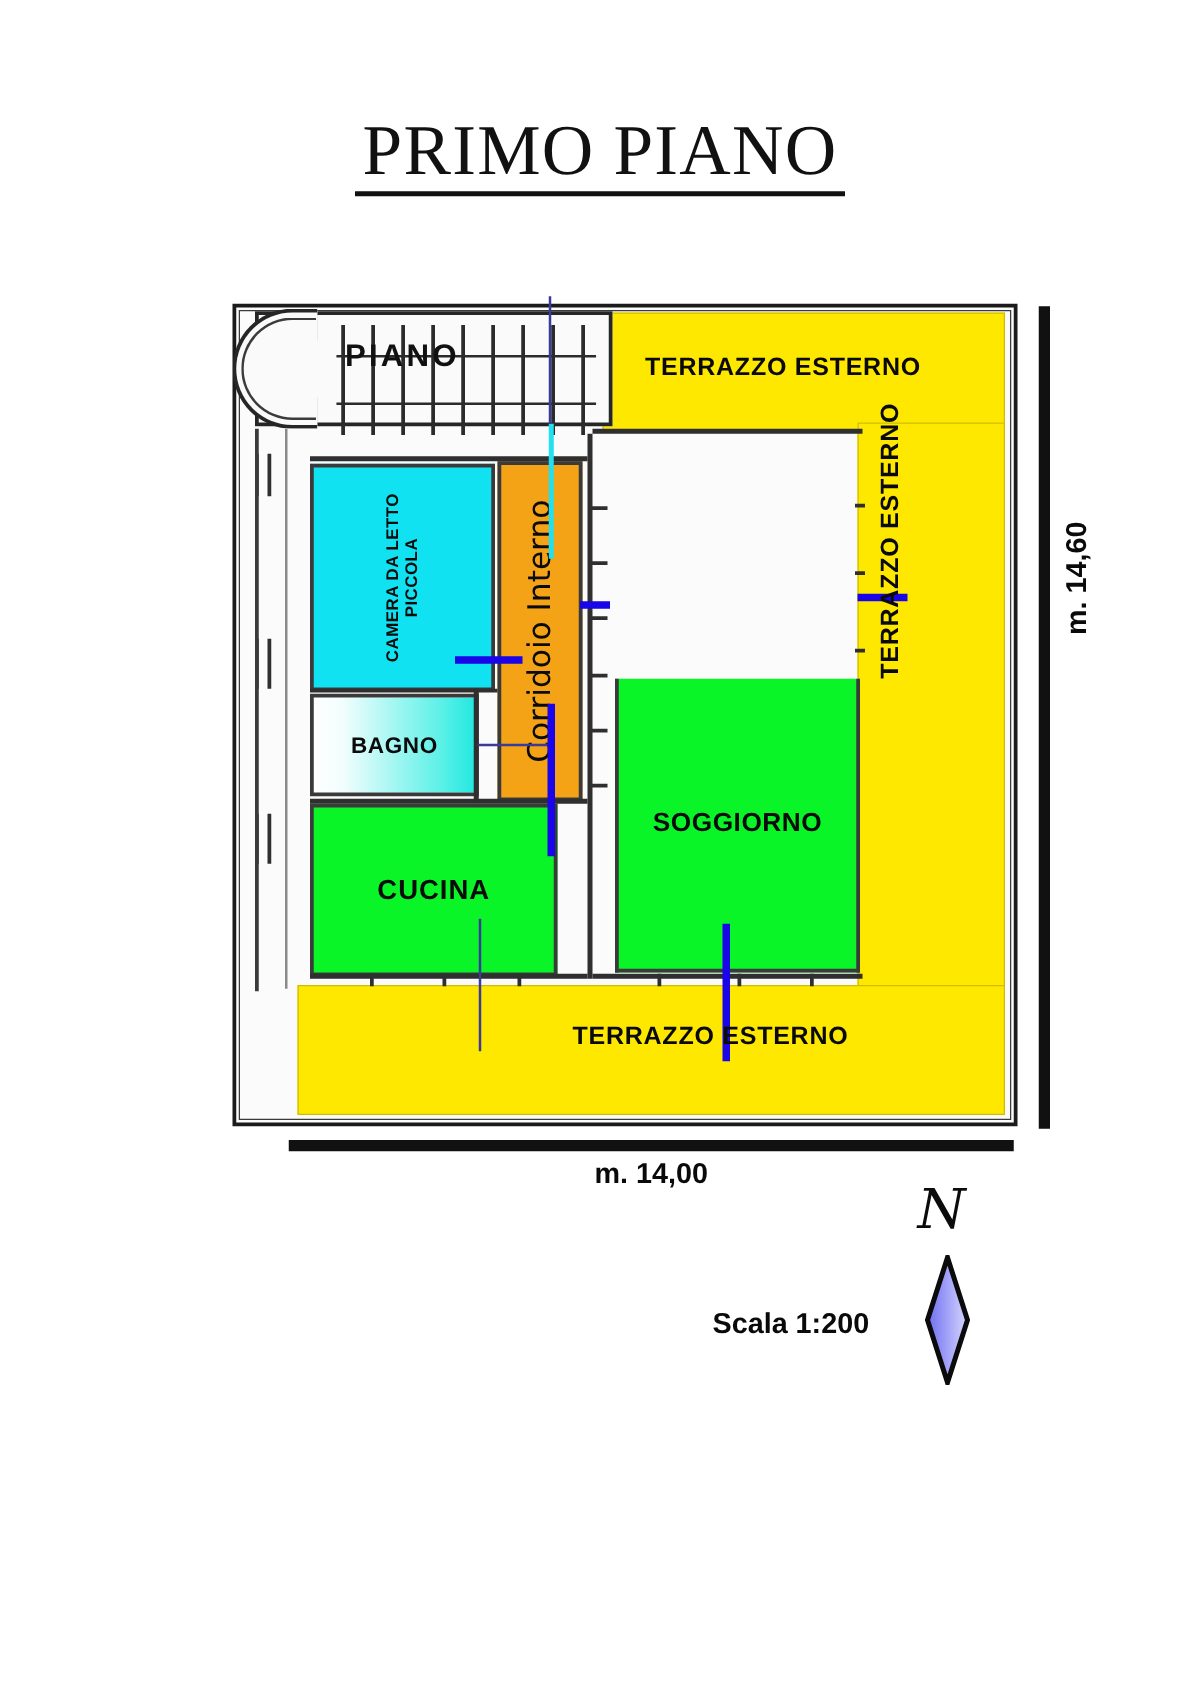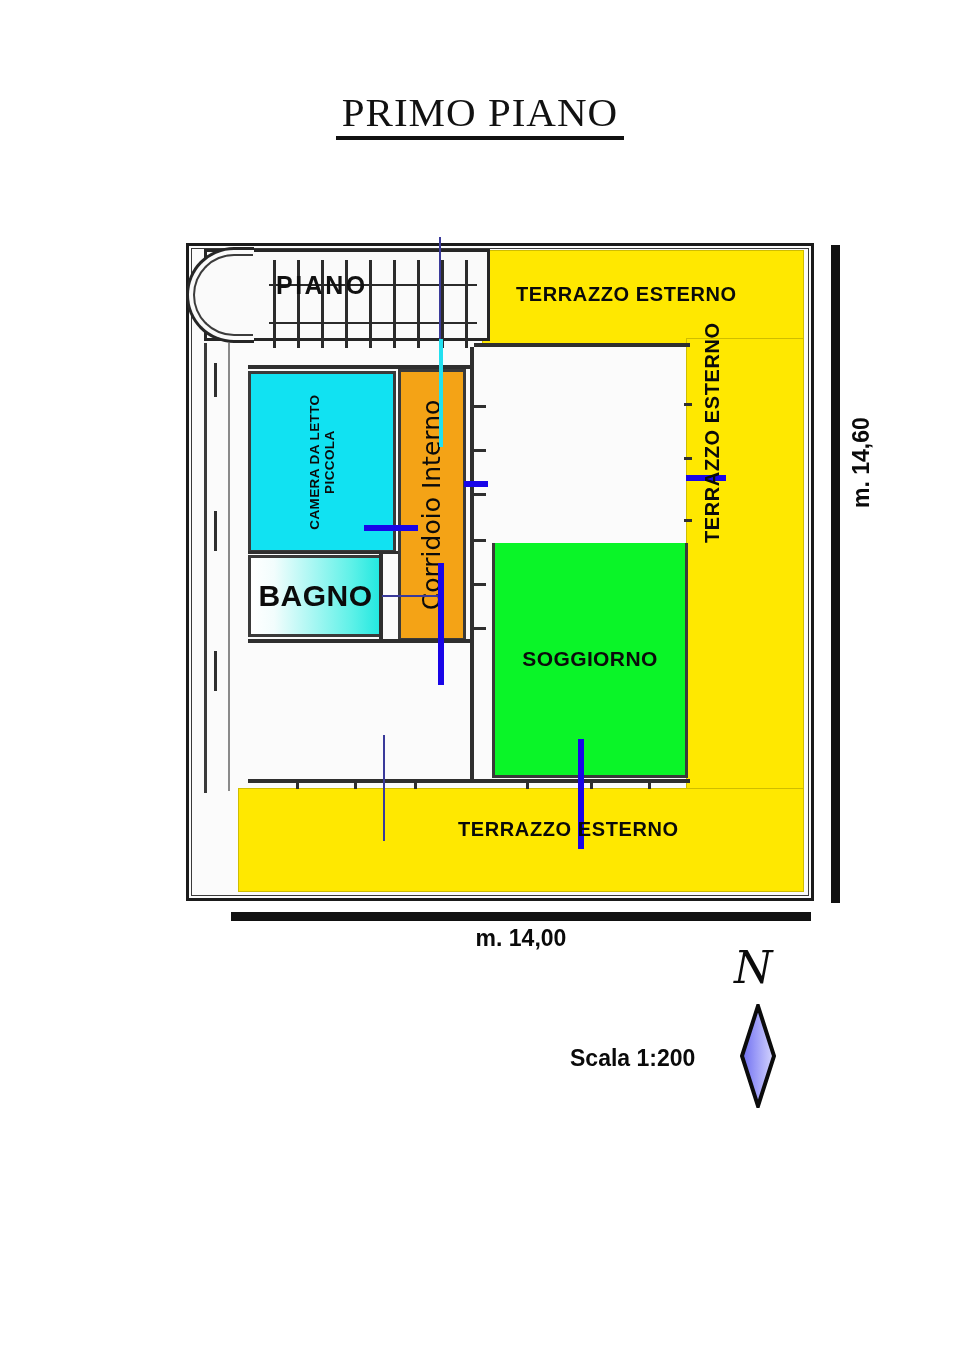--- a/index.html
+++ b/index.html
@@ -15,21 +15,21 @@
     overflow: hidden;
   }
 
   
   #title {
     position: absolute;
     left: 0; top: 88px;
     width: 960px;
     text-align: center;
     font-family: "Liberation Serif", serif;
-    font-size: 41px;
+    font-size: 57px;
     font-weight: 400;
     letter-spacing: 1px;
     color: #111111;
   }
   #title .ttl-inner {
     display: inline-block;
     border-bottom: 4px solid #111111;
     padding: 0 6px 2px 6px;
     line-height: 1.05;
   }
@@ -141,21 +141,21 @@
     transform: rotate(-90deg);
     font-size: 13.5px;
     letter-spacing: 0.4px;
     white-space: nowrap;
   }
 
   #room-bagno {
     left: 62px; top: 312px; width: 135px; height: 82px;
     background: linear-gradient(90deg, #ffffff 0%, #f2fdfd 18%, #5ef1e8 78%, #22E8E0 100%);
   }
-  #room-bagno .room-label { font-size: 30px; letter-spacing: 0.5px; }
+  #room-bagno .room-label { font-size: 18px; letter-spacing: 0.5px; }
 
   #room-corridoio {
     left: 212px; top: 126px; width: 68px; height: 272px;
     background: #F4A316;
     border: 3px solid #3a3a3a;
   }
   #room-corridoio .room-label {
     transform: rotate(-90deg);
     font-size: 25px;
     font-weight: 400;
@@ -308,20 +308,23 @@
   </div>
 
   <div class="abs room" id="room-bagno">
     <div class="room-label">BAGNO</div>
   </div>
 
   <div class="abs room" id="room-corridoio">
     <div class="room-label">Corridoio Interno</div>
   </div>
 
+  <div class="abs room" id="room-cucina">
+    <div class="room-label">CUCINA</div>
+  </div>
 
 
   <div class="abs room" id="room-soggiorno">
     <div class="room-label">SOGGIORNO</div>
   </div>
 
   <div class="abs wallseg" style="left:284px;top:104px;width:4px;height:436px;"></div>
   <div class="abs wallseg" style="left:288px;top:100px;width:216px;height:4px;"></div>
   <div class="abs wallseg" style="left:288px;top:536px;width:216px;height:4px;"></div>
   <div class="abs wallseg" style="left:62px;top:396px;width:222px;height:4px;"></div>

